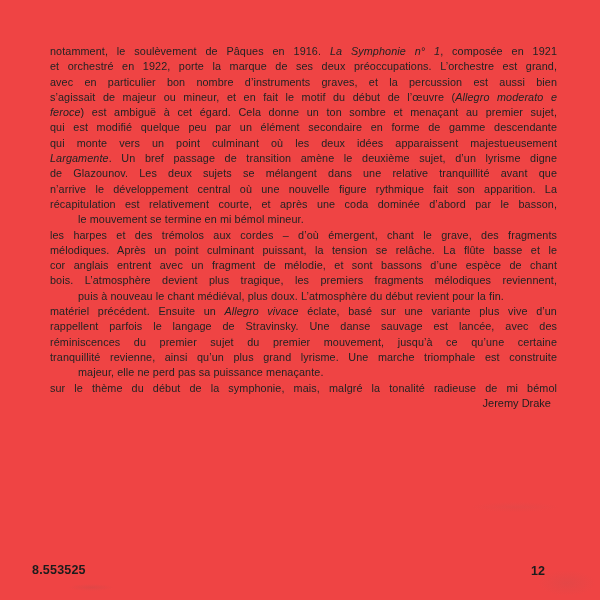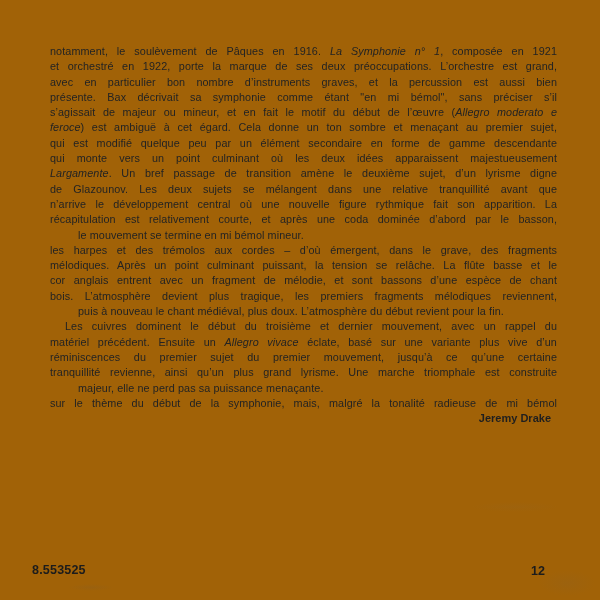--- a/index.html
+++ b/index.html
@@ -5,21 +5,21 @@
   html, body { margin: 0; padding: 0; }
   body {
     width: 600px; height: 600px;
     background: #f6f6f4;
     font-family: "Liberation Sans", sans-serif;
     overflow: hidden;
   }
   .page {
     position: relative;
     width: 600px; height: 600px;
-    background: #a16207;
+    background: #ef4444;
   }
   .textblock {
     position: absolute;
     left: 50px; top: 44px;
     width: 507px;
     color: #232323;
   }
   .para { margin: 0; padding: 0; }
   .line {
     font-size: 10.8px;
@@ -30,21 +30,21 @@
     letter-spacing: 0.1px;
     white-space: normal;
   }
   .line.last { text-align-last: left; padding-left: 28px; }
   .line.indent { text-indent: 15px; }
   .line i { font-style: italic; }
   .signature {
     font-size: 11px;
     line-height: 15.3px;
     height: 15.3px;
-    font-weight: bold;
+    font-weight: normal;
     text-align: right;
     padding-right: 6px;
     color: #1f1f1f;
   }
   .footer-catalog {
     position: absolute;
     left: 32px; top: 563px;
     font-size: 12.5px;
     font-weight: bold;
     color: #1c1c1c;
@@ -74,41 +74,40 @@
 </head>
 <body>
 
 <div class="page">
 
   <div class="textblock">
       <div class="para">
         <div class="line"><span>notamment, le soulèvement de Pâques en 1916. </span><i>La Symphonie n° 1</i><span>, composée en 1921</span></div>
         <div class="line"><span>et orchestré en 1922, porte la marque de ses deux préoccupations. L’orchestre est grand,</span></div>
         <div class="line"><span>avec en particulier bon nombre d’instruments graves, et la percussion est aussi bien</span></div>
-        <div class="line"><span>présente. Bax décrivait sa symphonie comme étant "en mi bémol", sans préciser s’il</span></div>
         <div class="line"><span>s’agissait de majeur ou mineur, et en fait le motif du début de l’œuvre (</span><i>Allegro moderato e</i></div>
         <div class="line"><i>feroce</i><span>) est ambiguë à cet égard. Cela donne un ton sombre et menaçant au premier sujet,</span></div>
         <div class="line"><span>qui est modifié quelque peu par un élément secondaire en forme de gamme descendante</span></div>
         <div class="line"><span>qui monte vers un point culminant où les deux idées apparaissent majestueusement</span></div>
         <div class="line"><i>Largamente</i><span>. Un bref passage de transition amène le deuxième sujet, d’un lyrisme digne</span></div>
         <div class="line"><span>de Glazounov. Les deux sujets se mélangent dans une relative tranquillité avant que</span></div>
         <div class="line"><span>n’arrive le développement central où une nouvelle figure rythmique fait son apparition. La</span></div>
         <div class="line"><span>récapitulation est relativement courte, et après une coda dominée d’abord par le basson,</span></div>
         <div class="line last"><span>le mouvement se termine en mi bémol mineur.</span></div>
       </div>
       <div class="para">
-        <div class="line"><span>les harpes et des trémolos aux cordes – d’où émergent, dans le grave, des fragments</span></div>
+        <div class="line"><span>les harpes et des trémolos aux cordes – d’où émergent, chant le grave, des fragments</span></div>
         <div class="line"><span>mélodiques. Après un point culminant puissant, la tension se relâche. La flûte basse et le</span></div>
         <div class="line"><span>cor anglais entrent avec un fragment de mélodie, et sont bassons d’une espèce de chant</span></div>
         <div class="line"><span>bois. L’atmosphère devient plus tragique, les premiers fragments mélodiques reviennent,</span></div>
         <div class="line last"><span>puis à nouveau le chant médiéval, plus doux. L’atmosphère du début revient pour la fin.</span></div>
       </div>
       <div class="para">
-        <div class="line indent"><span>Les cuivres dominent le début du troisième et dernier mouvement, avec un rappel du</span></div>
         <div class="line"><span>matériel précédent. Ensuite un </span><i>Allegro vivace</i><span> éclate, basé sur une variante plus vive d’un</span></div>
+        <div class="line"><span>rappellent parfois le langage de Stravinsky. Une danse sauvage est lancée, avec des</span></div>
         <div class="line"><span>réminiscences du premier sujet du premier mouvement, jusqu’à ce qu’une certaine</span></div>
         <div class="line"><span>tranquillité revienne, ainsi qu’un plus grand lyrisme. Une marche triomphale est construite</span></div>
         <div class="line last"><span>majeur, elle ne perd pas sa puissance menaçante.</span></div>
         <div class="line"><span>sur le thème du début de la symphonie, mais, malgré la tonalité radieuse de mi bémol</span></div>
       </div>
       <div class="signature">Jeremy Drake</div>
     </div>
 
   <div class="footer-catalog">8.553525</div>
 

